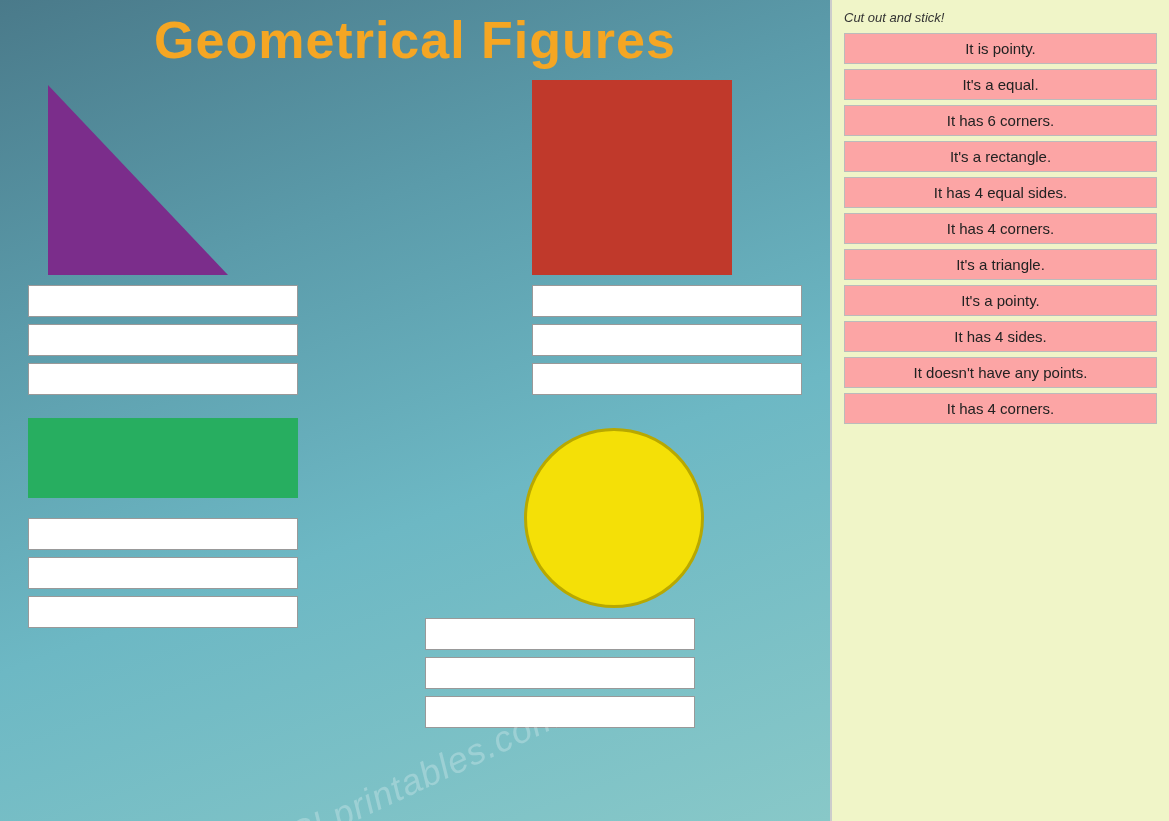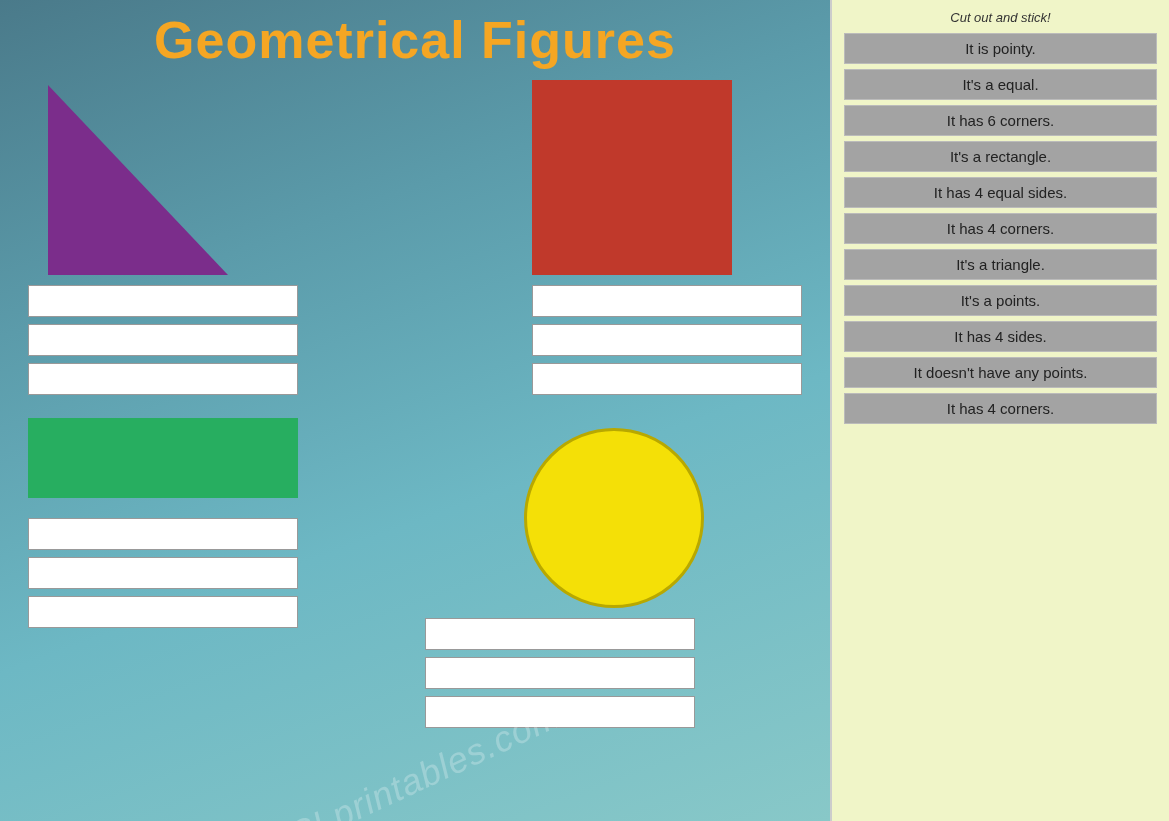--- a/index.html
+++ b/index.html
@@ -105,25 +105,24 @@
       display: flex;
       flex-direction: column;
     }
 
     #cut-label {
       font-size: 13px;
       font-style: italic;
       color: #333;
       margin-bottom: 8px;
       font-family: Arial, sans-serif;
-      text-align: center;
     }
 
     .card-item {
-      background: #a3a3a3;
+      background: #fca5a5;
       border: 1.5px solid #bbb;
       padding: 6px 10px;
       margin-bottom: 5px;
       text-align: center;
       font-size: 15px;
       font-family: Arial, sans-serif;
       color: #222;
     }
 
     .cards-container {
@@ -223,18 +222,18 @@
 <div id="right-panel">
   <div id="cut-label">Cut out and stick!</div>
   <div class="cards-container" id="cards-container">
   <div class="card-item">It is pointy.</div>
       <div class="card-item">It's a equal.</div>
       <div class="card-item">It has 6 corners.</div>
       <div class="card-item">It's a rectangle.</div>
       <div class="card-item">It has 4 equal sides.</div>
       <div class="card-item">It has 4 corners.</div>
       <div class="card-item">It's a triangle.</div>
-      <div class="card-item">It's a points.</div>
+      <div class="card-item">It's a pointy.</div>
       <div class="card-item">It has 4 sides.</div>
       <div class="card-item">It doesn't have any points.</div>
       <div class="card-item">It has 4 corners.</div>
     </div>
 </div>
 
 </body></html>

